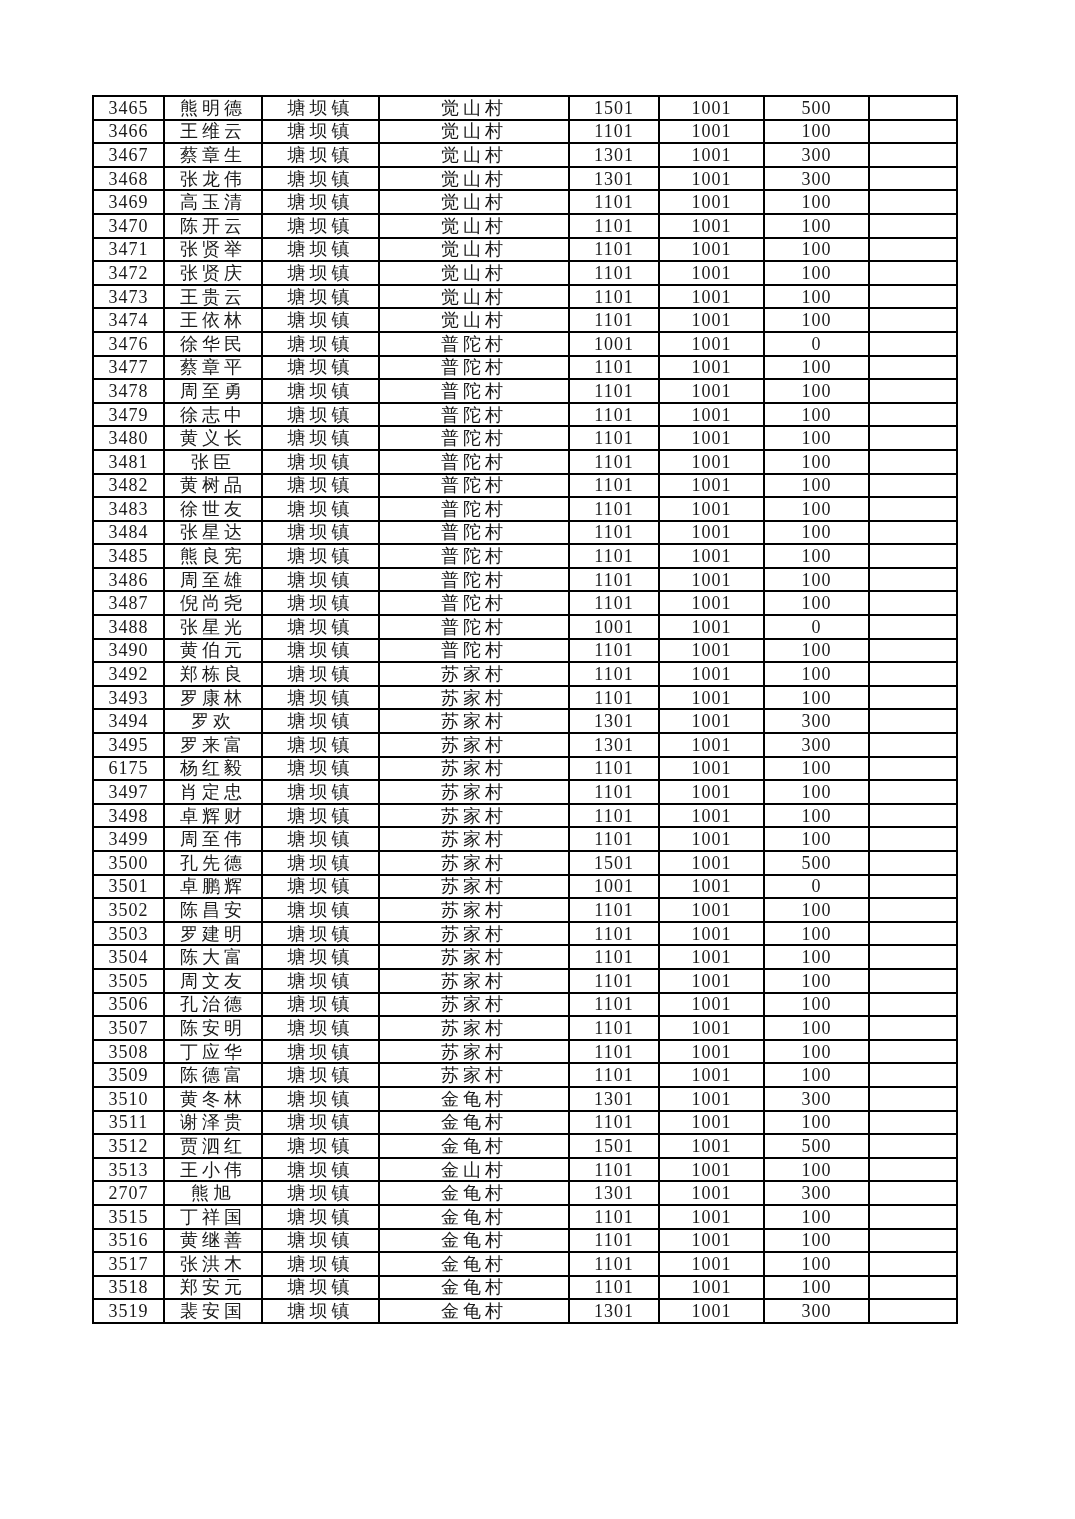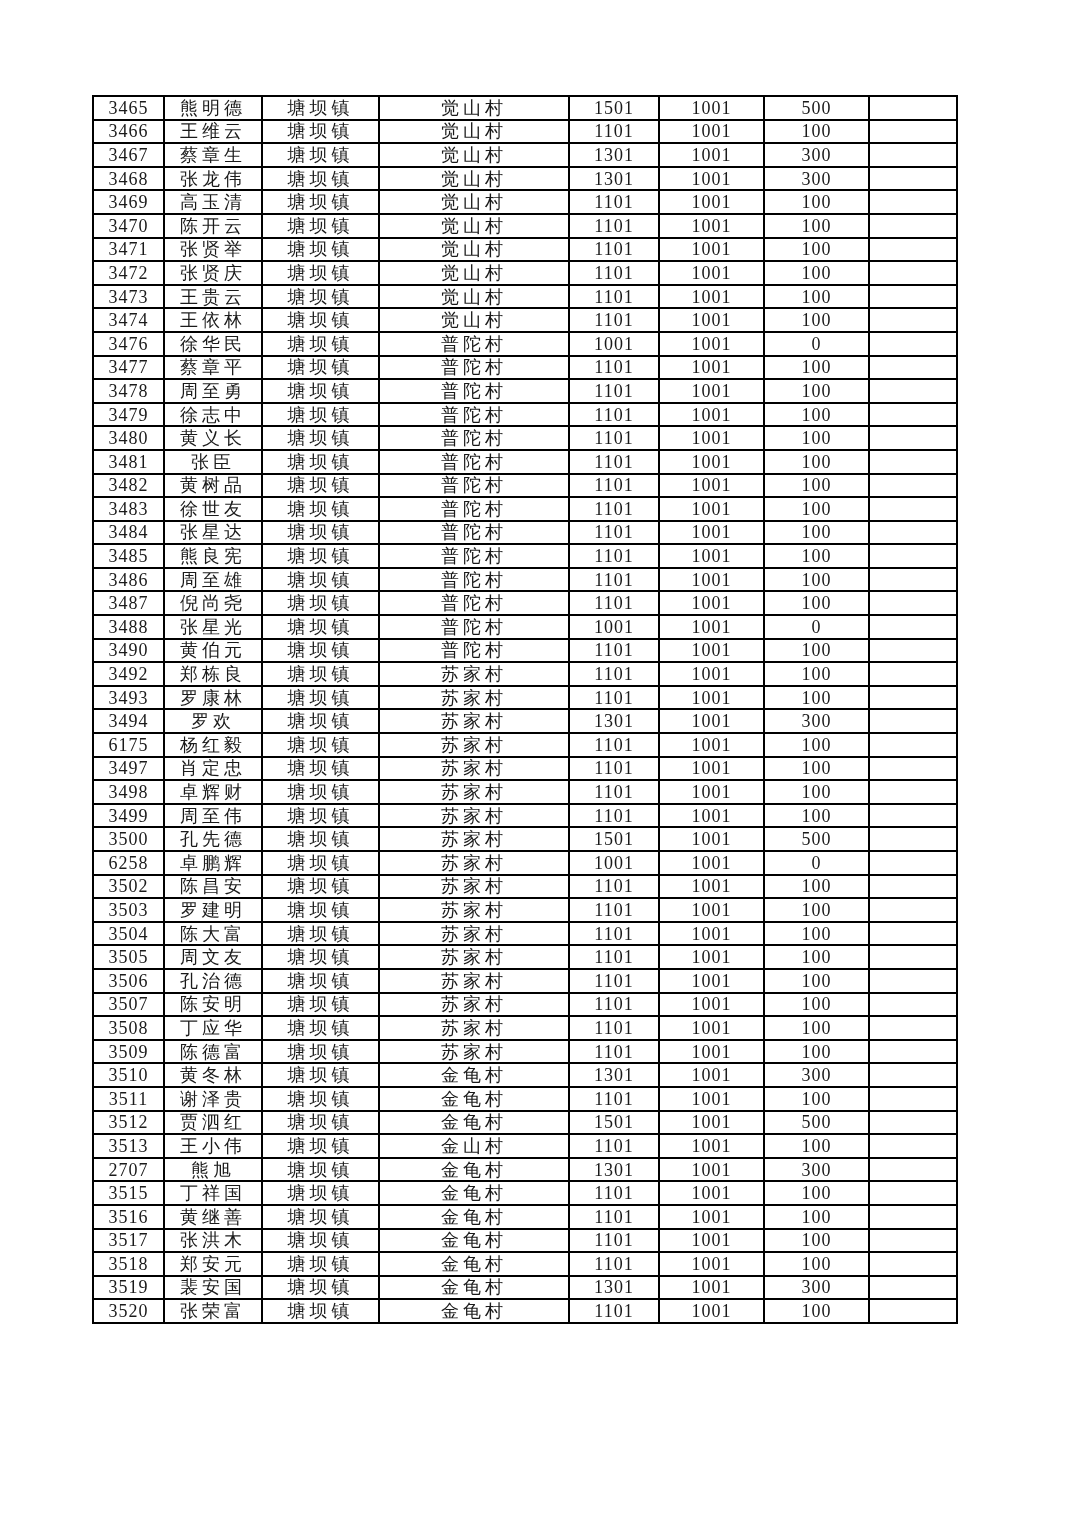--- a/index.html
+++ b/index.html
@@ -339,20 +339,30 @@
           <td class="c0">3494</td>
           <td class="c1">罗欢</td>
           <td class="c2">塘坝镇</td>
           <td class="c3">苏家村</td>
           <td class="c4">1301</td>
           <td class="c5">1001</td>
           <td class="c6">300</td>
           <td class="c7"></td>
         </tr>
         <tr>
+          <td class="c0">3495</td>
+          <td class="c1">罗来富</td>
+          <td class="c2">塘坝镇</td>
+          <td class="c3">苏家村</td>
+          <td class="c4">1301</td>
+          <td class="c5">1001</td>
+          <td class="c6">300</td>
+          <td class="c7"></td>
+        </tr>
+        <tr>
           <td class="c0">6175</td>
           <td class="c1">杨红毅</td>
           <td class="c2">塘坝镇</td>
           <td class="c3">苏家村</td>
           <td class="c4">1101</td>
           <td class="c5">1001</td>
           <td class="c6">100</td>
           <td class="c7"></td>
         </tr>
         <tr>
@@ -389,21 +399,21 @@
           <td class="c0">3500</td>
           <td class="c1">孔先德</td>
           <td class="c2">塘坝镇</td>
           <td class="c3">苏家村</td>
           <td class="c4">1501</td>
           <td class="c5">1001</td>
           <td class="c6">500</td>
           <td class="c7"></td>
         </tr>
         <tr>
-          <td class="c0">6258</td>
+          <td class="c0">3501</td>
           <td class="c1">卓鹏辉</td>
           <td class="c2">塘坝镇</td>
           <td class="c3">苏家村</td>
           <td class="c4">1001</td>
           <td class="c5">1001</td>
           <td class="c6">0</td>
           <td class="c7"></td>
         </tr>
         <tr>
           <td class="c0">3502</td>
@@ -576,27 +586,17 @@
           <td class="c7"></td>
         </tr>
         <tr>
           <td class="c0">3519</td>
           <td class="c1">裴安国</td>
           <td class="c2">塘坝镇</td>
           <td class="c3">金龟村</td>
           <td class="c4">1301</td>
           <td class="c5">1001</td>
           <td class="c6">300</td>
-          <td class="c7"></td>
-        </tr>
-        <tr>
-          <td class="c0">3520</td>
-          <td class="c1">张荣富</td>
-          <td class="c2">塘坝镇</td>
-          <td class="c3">金龟村</td>
-          <td class="c4">1101</td>
-          <td class="c5">1001</td>
-          <td class="c6">100</td>
           <td class="c7"></td>
         </tr>
       </tbody>
   </table>
 </div>
 
 </body></html>

